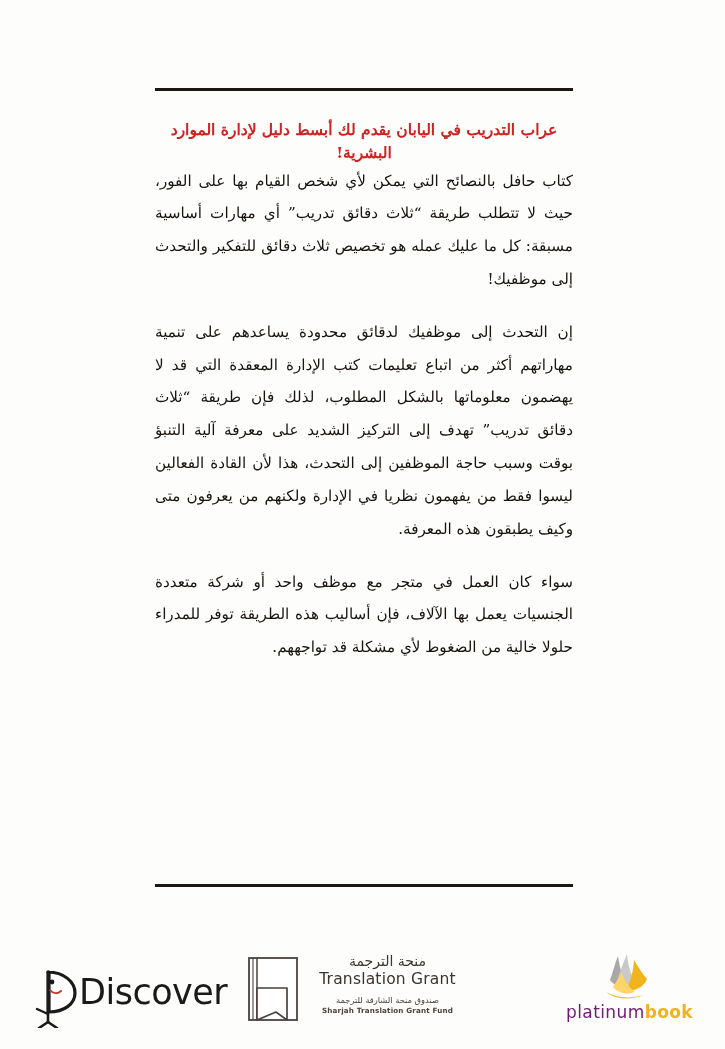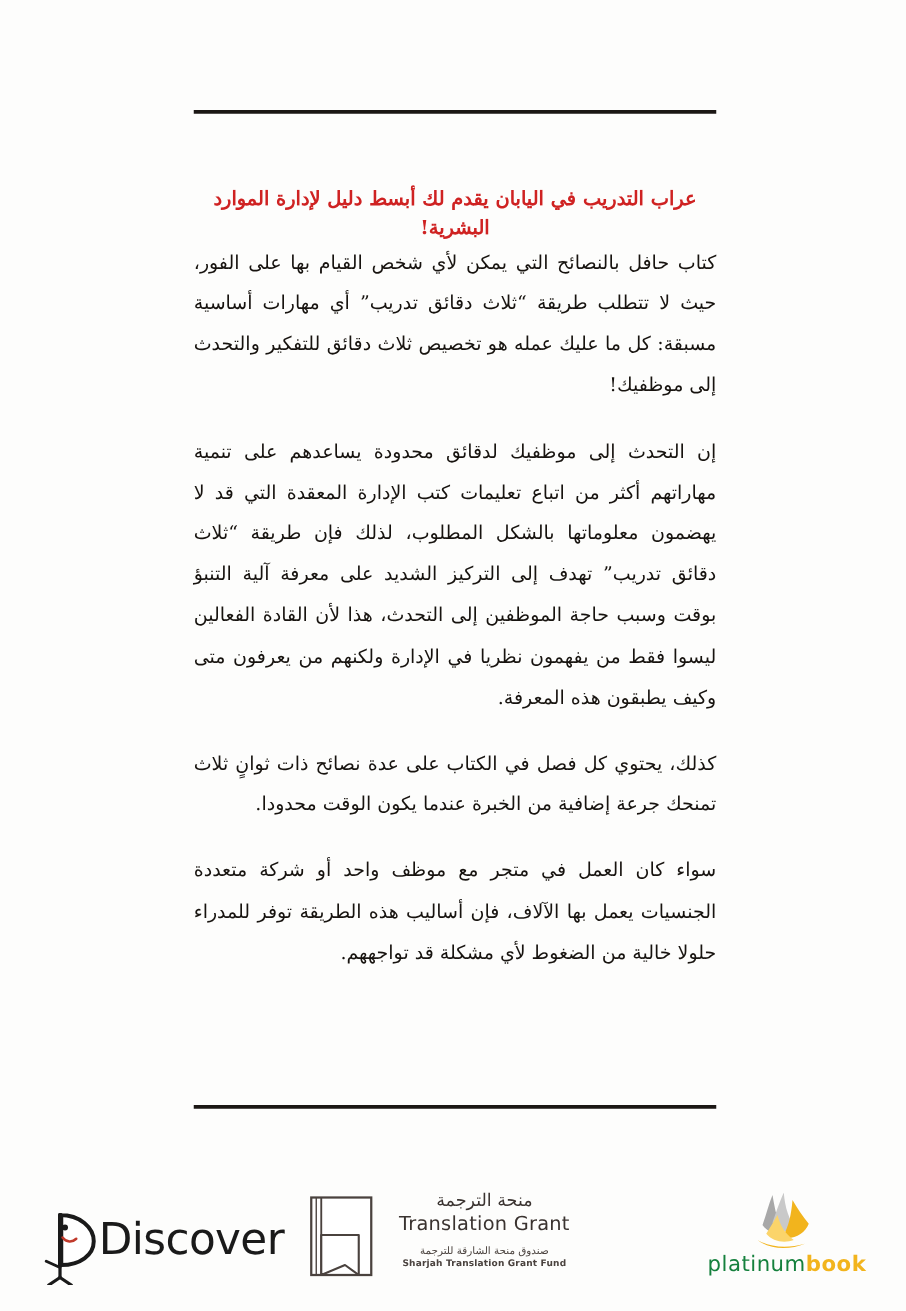--- a/index.html
+++ b/index.html
@@ -40,21 +40,21 @@
     margin-top: 0;
   }
 
   .headline {
     color: #cf2222;
     font-size: 15.5px;
     font-weight: 700;
     line-height: 1.5;
     text-align: center;
     direction: rtl;
-    margin: 56px 0 0 0;
+    margin: 27px 0 0 0;
     letter-spacing: 0px;
     font-family: "DejaVu Serif", "Liberation Serif", serif;
   }
 
   .body-block {
   }
 
   p.para {
     direction: rtl;
     text-align: justify;
@@ -187,38 +187,37 @@
     position: absolute;
     left: 0px;
     top: 48px;
     width: 140px;
     direction: ltr;
     font-family: "DejaVu Sans", "Liberation Sans", sans-serif;
     font-size: 17px;
     letter-spacing: 0.4px;
     white-space: nowrap;
   }
-  .pw-platinum { color: #15803d; }
+  .pw-platinum { color: #701a75; }
   .pw-book { color: #f2b41d; font-weight: 600; margin-top: 43px; }
 </style>
 </head>
 <body>
 
 <div class="page">
 
   <div class="content-col">
 
     <div class="rule"></div>
 
     <div class="headline">عراب التدريب في اليابان يقدم لك أبسط دليل لإدارة الموارد البشرية!</div>
 
     <div class="body-block">
       <p class="para">كتاب حافل بالنصائح التي يمكن لأي شخص القيام بها على الفور، حيث لا تتطلب طريقة “ثلاث دقائق تدريب” أي مهارات أساسية مسبقة: كل ما عليك عمله هو تخصيص ثلاث دقائق للتفكير والتحدث إلى موظفيك!</p>
       <p class="para">إن التحدث إلى موظفيك لدقائق محدودة يساعدهم على تنمية مهاراتهم أكثر من اتباع تعليمات كتب الإدارة المعقدة التي قد لا يهضمون معلوماتها بالشكل المطلوب، لذلك فإن طريقة “ثلاث دقائق تدريب” تهدف إلى التركيز الشديد على معرفة آلية التنبؤ بوقت وسبب حاجة الموظفين إلى التحدث، هذا لأن القادة الفعالين ليسوا فقط من يفهمون نظريا في الإدارة ولكنهم من يعرفون متى وكيف يطبقون هذه المعرفة.</p>
-      <p class="para">كذلك، يحتوي كل فصل في الكتاب على عدة نصائح ذات ثوانٍ ثلاث تمنحك جرعة إضافية من الخبرة عندما يكون الوقت محدودا.</p>
       <p class="para">سواء كان العمل في متجر مع موظف واحد أو شركة متعددة الجنسيات يعمل بها الآلاف، فإن أساليب هذه الطريقة توفر للمدراء حلولا خالية من الضغوط لأي مشكلة قد تواجههم.</p>
     </div>
 
   </div>
 
   <div class="rule-wrap-bottom">
     <div class="rule bottom"></div>
   </div>
 
   <div class="footer">

